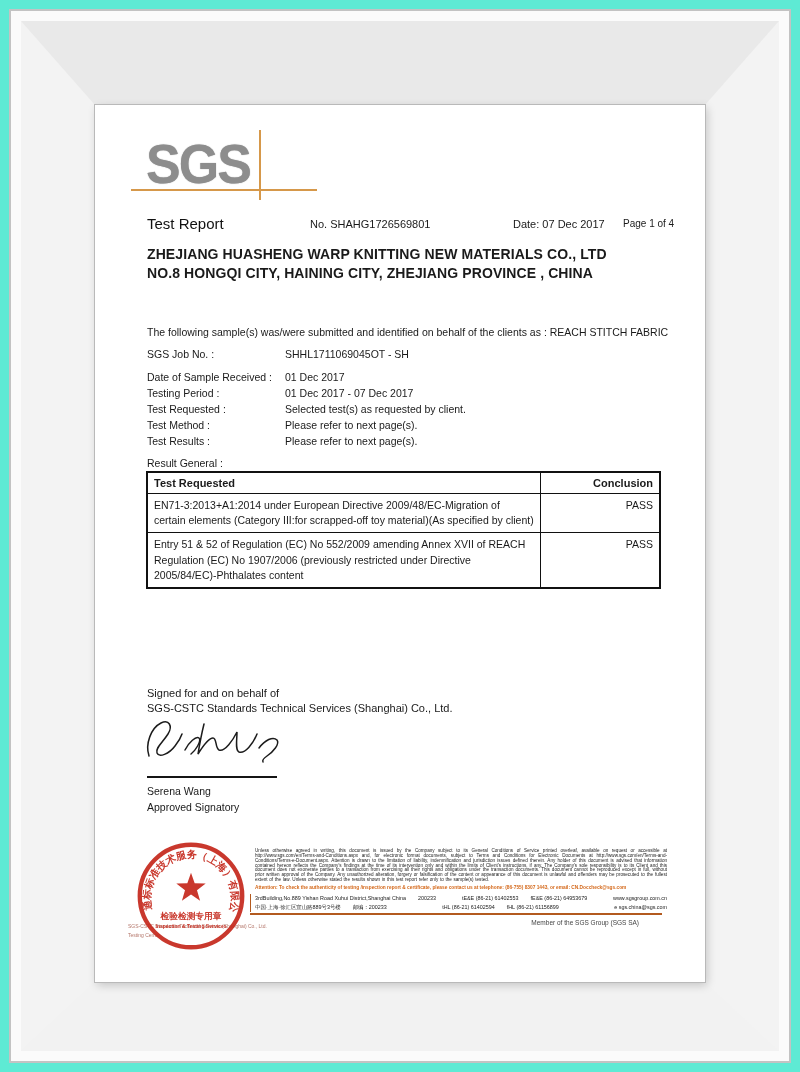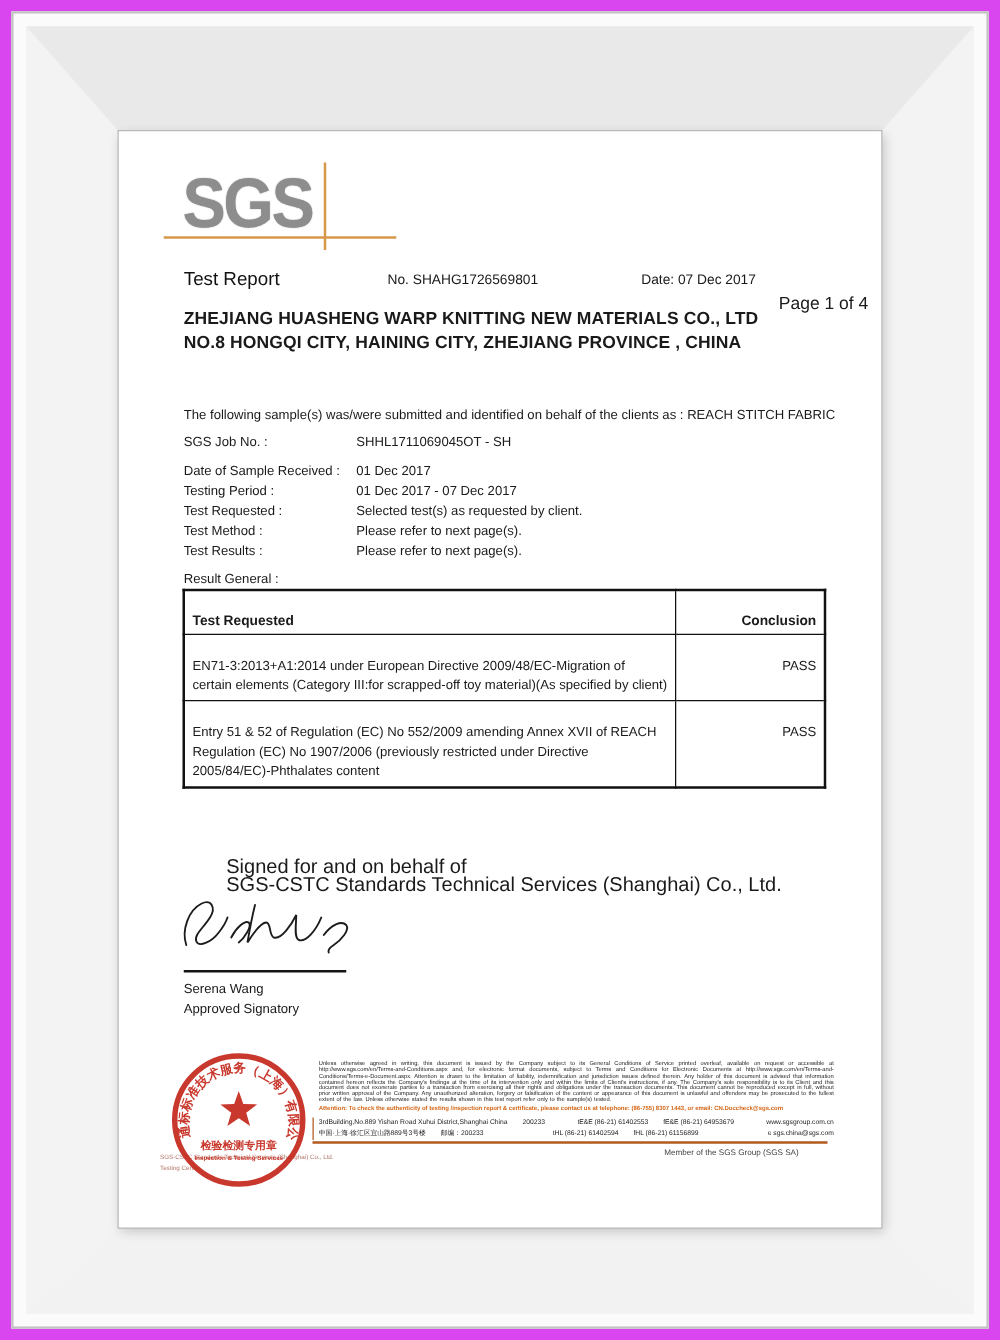--- a/index.html
+++ b/index.html
@@ -1,59 +1,59 @@
 <!DOCTYPE html>
 <html><head>
 <meta charset="utf-8">
 <style>
   html,body{margin:0;padding:0;background:#ffffff;}
   body{width:800px;height:1072px;position:relative;font-family:"Liberation Sans",sans-serif;color:#1a1a1a;overflow:hidden;}
 
   
-  .frame-outer{position:absolute;inset:0;background:#d946ef;}
+  .frame-outer{position:absolute;inset:0;background:#5eead4;}
   .frame-line{position:absolute;inset:9px;border:2px solid #c3c3c3;background:#fcfcfc;}
   .frame-band{position:absolute;inset:11px;border:10px solid #fbfbfb;}
   .frame-bevel{position:absolute;inset:21px;border-style:solid;
     border-width:84px 74px 69px 74px;
     border-color:#e9e9e9 #f3f3f3 #f2f2f2 #f3f3f3;}
   .paper{position:absolute;left:95px;top:105px;width:610px;height:877px;background:#ffffff;
     box-shadow:0 0 0 1px #b9b9b9, 2px 3px 9px rgba(0,0,0,0.20);}
 
   
   .logo-text{position:absolute;left:51px;top:26px;font-size:52px;font-weight:bold;color:#8d8d8d;
     letter-spacing:-2px;transform:scaleY(1.08);transform-origin:top left;text-shadow:0 0 1px #9a9a9a;}
   .logo-hline{position:absolute;left:36px;top:84px;width:186px;height:2px;background:#d6984a;}
   .logo-vline{position:absolute;left:164px;top:25px;width:2px;height:70px;background:#d6984a;}
 
   
   .title{position:absolute;left:52px;top:110px;font-size:15px;font-weight:normal;color:#111;}
   .report-no{position:absolute;left:215px;top:113px;font-size:11px;text-align:center;}
   .report-date{position:absolute;left:418px;top:113px;font-size:11px;}
-  .report-page{position:absolute;left:528px;top:113px;font-size:14px;margin-top:16px;}
+  .report-page{position:absolute;left:528px;top:113px;font-size:10px;}
 
   .client{position:absolute;left:52px;top:140px;font-size:14px;font-weight:bold;line-height:19px;letter-spacing:0.1px;}
 
   .sample-line{position:absolute;left:52px;top:221px;font-size:10.5px;}
 
   .fields{position:absolute;left:52px;top:243px;width:520px;font-size:10.5px;}
   .frow{position:absolute;left:0;}
   .frow .lab{position:absolute;left:0;white-space:nowrap;}
   .frow .val{position:absolute;left:138px;white-space:nowrap;}
 
   .summary-heading{position:absolute;left:52px;top:352px;font-size:10.5px;}
 
   table.result{position:absolute;left:51px;top:366px;width:515px;border-collapse:collapse;
     border:2px solid #111;font-size:10.5px;}
-  table.result th,table.result td{border:1.5px solid #111;padding:18px 6px 4px 6px;vertical-align:top;text-align:left;}
+  table.result th,table.result td{border:1.5px solid #111;padding:4px 6px 4px 6px;vertical-align:top;text-align:left;}
   table.result th{font-size:11px;font-weight:bold;}
   table.result .concl{width:106px;text-align:right;}
   table.result td{line-height:1.45;}
 
   
-  .sig-block{position:absolute;left:52px;top:581px;font-size:16px;line-height:15px;margin-left:34px;}
+  .sig-block{position:absolute;left:52px;top:581px;font-size:11px;line-height:15px;}
   .sig-svg{position:absolute;left:46px;top:605px;}
   .sig-line{position:absolute;left:52px;top:671px;width:130px;height:2px;background:#151515;}
   .sig-name{position:absolute;left:52px;top:680px;font-size:10.5px;}
   .sig-role{position:absolute;left:52px;top:696px;font-size:10.5px;}
 
   
   .footer{position:absolute;left:160px;top:744px;width:412px;}
   .legal{font-size:4.6px;line-height:1.06;text-align:justify;color:#222;word-spacing:0.4px;}
   .attention{margin-top:2px;font-size:4.8px;line-height:1.15;color:#d4681a;font-weight:bold;}
   .addr-rows{margin-top:3px;margin-left:-5px;border-left:1px solid #b35a1f;padding-left:4px;}

